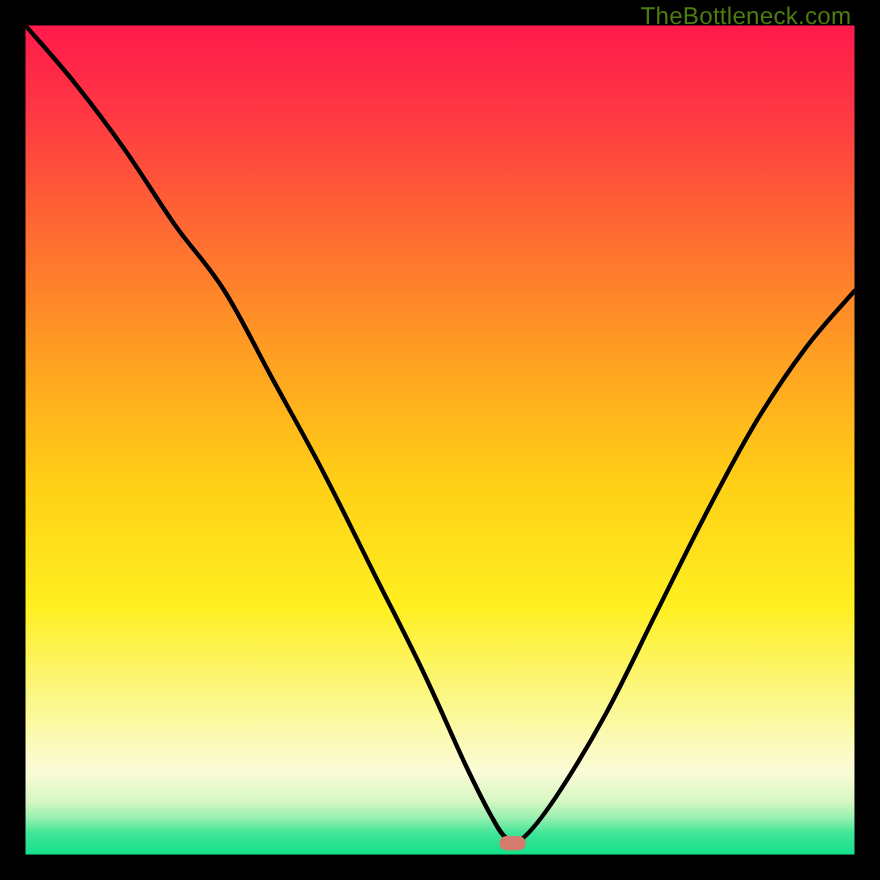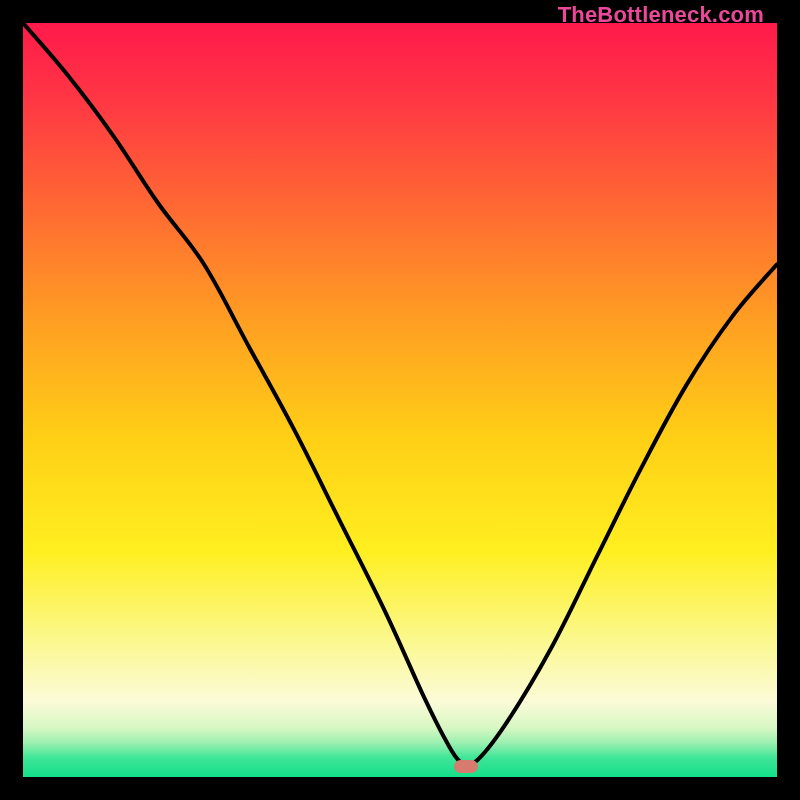--- a/index.html
+++ b/index.html
@@ -21,25 +21,25 @@
   .plot {
     position: absolute;
     left: 0;
     top: 0;
     width: 754px;
     height: 754px;
   }
   .watermark {
     position: absolute;
     top: 2px;
-    right: 36px;
+    right: 26px;
     font-family: Arial, Helvetica, sans-serif;
     font-size: 22px;
-    font-weight: 700;
-    color: #ec4899;
+    font-weight: 400;
+    color: #4d7c0f;
     letter-spacing: 0.2px;
   }
   .marker {
     position: absolute;
     width: 24px;
     height: 13px;
     border-radius: 7px;
     background: #d87b6f;
   }
 </style>

